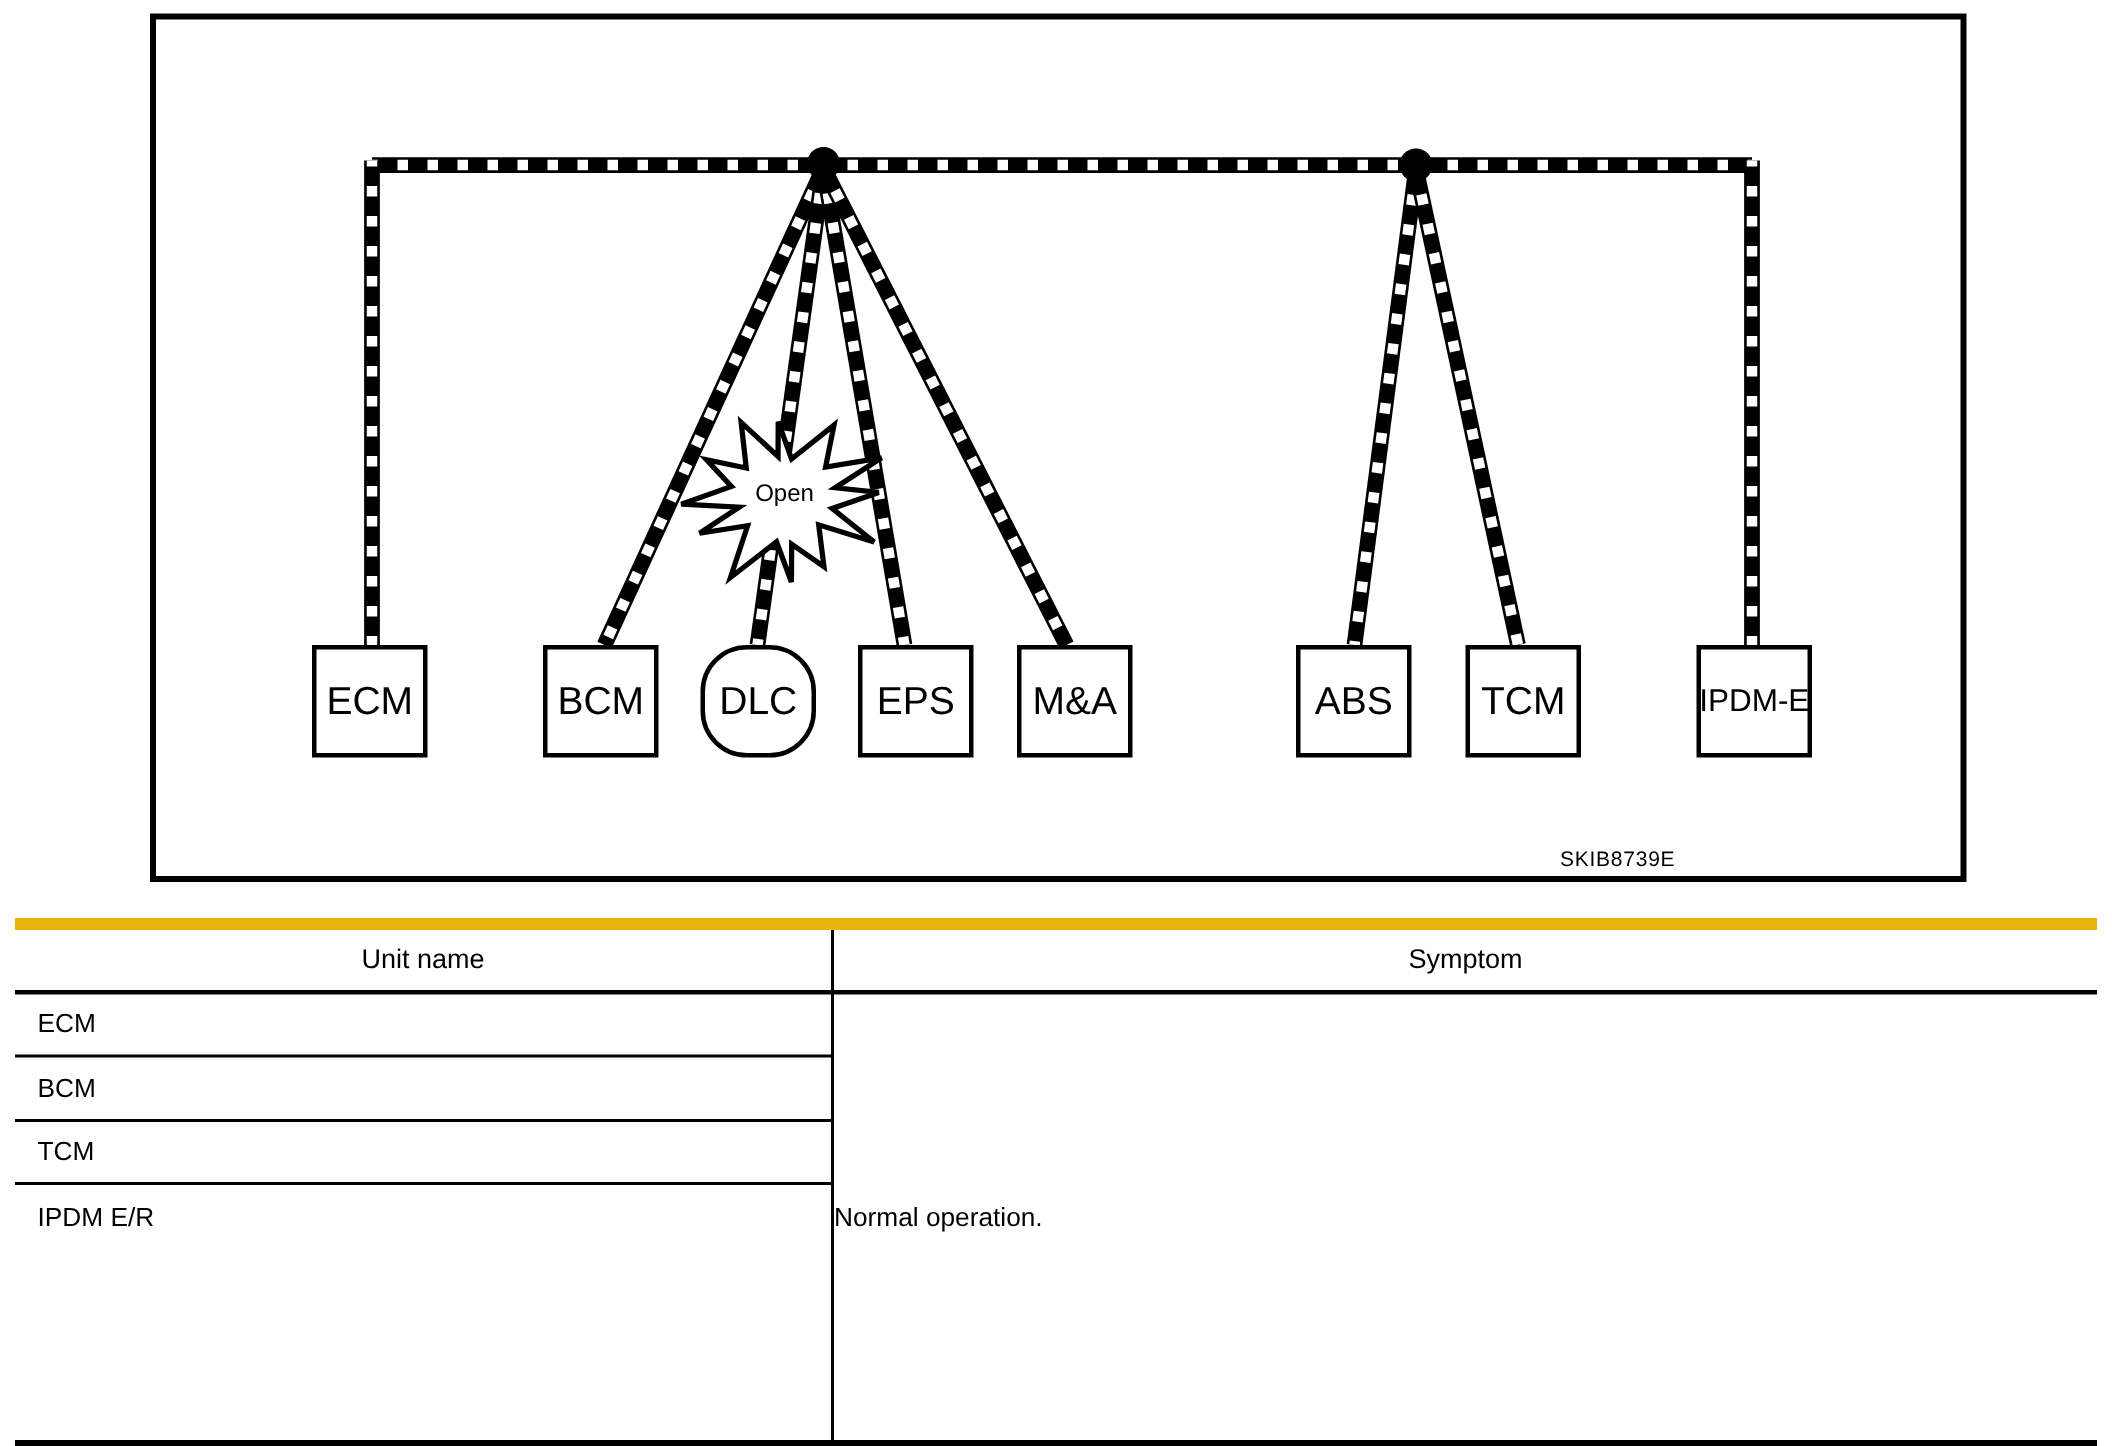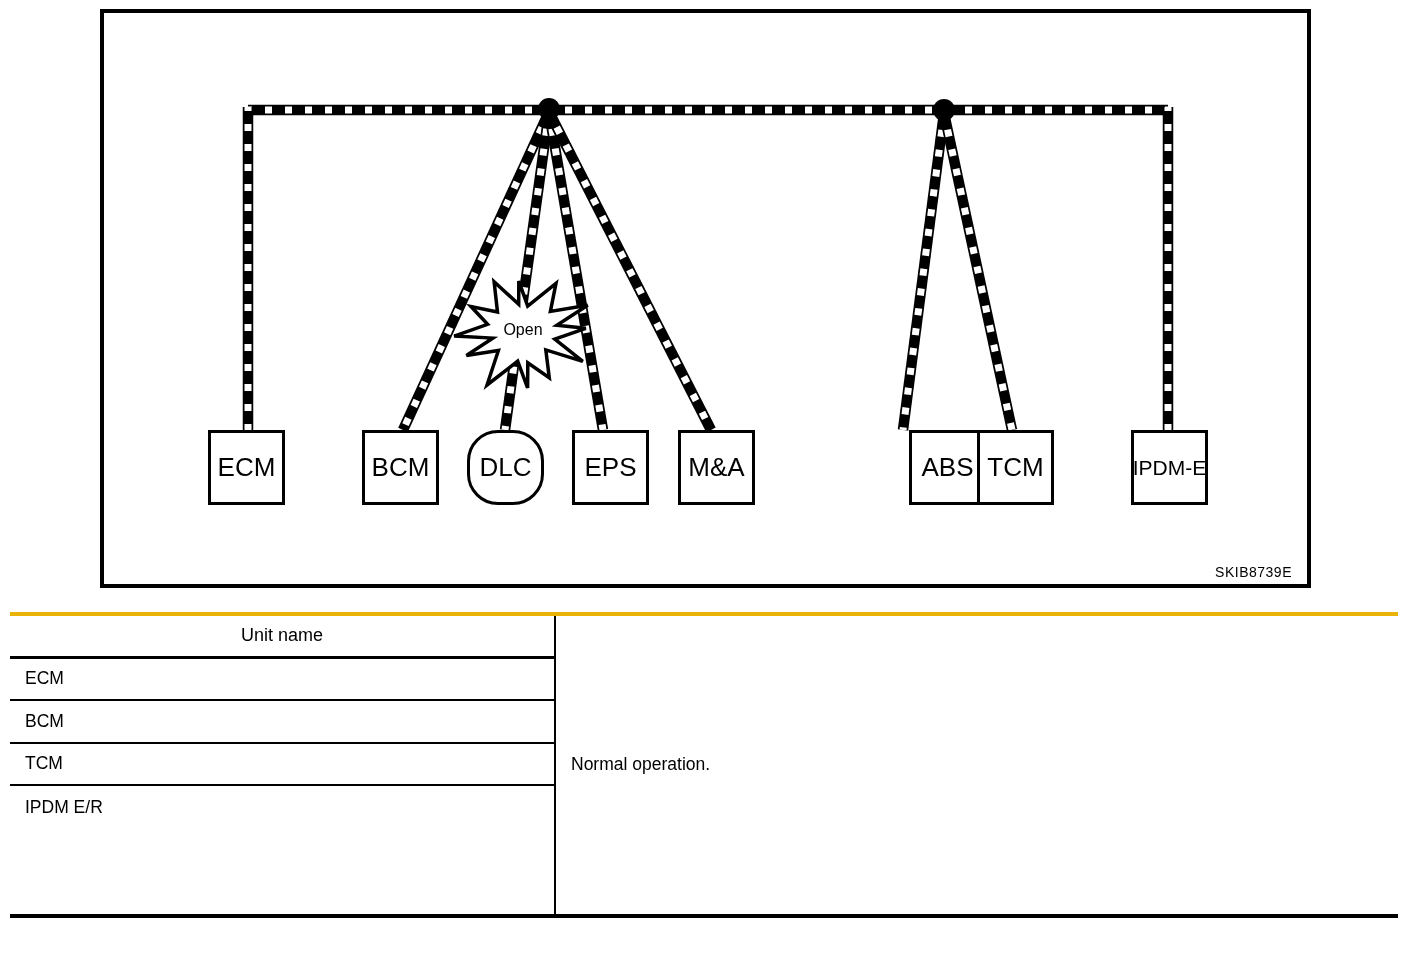--- a/index.html
+++ b/index.html
@@ -57,32 +57,31 @@
     top: 321px;
     width: 120px;
     text-align: center;
     font-size: 16px;
   }
   .figure-code {
     position: absolute;
     left: 1040px;
     top: 564px;
     width: 252px;
-    text-align: right;
     font-size: 14px;
     letter-spacing: 0.5px;
   }
 
   
   .data-table {
     position: absolute;
     left: 10px;
     top: 612px;
     width: 1388px;
-    border-top: 4px solid #eab308;
+    border-top: 8px solid #eab308;
     border-bottom: 4px solid #000000;
     box-sizing: border-box;
     display: grid;
     grid-template-columns: 544px 1fr;
   }
   .unit-col { display: flex; flex-direction: column; }
   .symptom-col {
     display: flex;
     flex-direction: column;
     border-left: 2px solid #000000;
@@ -105,21 +104,20 @@
     padding-left: 15px;
     font-size: 17.5px;
     white-space: nowrap;
   }
   .unit-row:last-child { border-bottom: none; }
   .symptom-cell {
     height: 297.5px;
     box-sizing: border-box;
     display: flex;
     align-items: center;
-    padding-left: 15px;
     font-size: 17.5px;
   }
 </style>
 </head>
 <body>
 
 <div class="page">
 
   <svg class="diagram-svg" viewBox="0 0 1408 600" xmlns="http://www.w3.org/2000/svg" id="bus-svg">
       <line x1="248" y1="110" x2="1168" y2="110" stroke="#000000" stroke-width="10.5"></line>
@@ -146,36 +144,37 @@
     </svg>
 
   <div class="diagram-frame"></div>
 
   <div id="node-layer">
       <div class="node-box" style="left: 208px;">ECM</div>
       <div class="node-box" style="left: 362px;">BCM</div>
       <div class="node-box" style="left: 467px; border-radius: 31px;">DLC</div>
       <div class="node-box" style="left: 572px;">EPS</div>
       <div class="node-box" style="left: 678px;">M&amp;A</div>
-      <div class="node-box" style="left: 909px;">ABS</div>
+      <div class="node-box" style="left: 864px;">ABS</div>
       <div class="node-box" style="left: 977px;">TCM</div>
       <div class="node-box small-label" style="left: 1131px;">IPDM-E</div>
     </div>
 
   <div class="open-label">Open</div>
 
   <div class="figure-code">SKIB8739E</div>
 
   <div class="data-table">
     <div class="unit-col">
       <div class="th-cell">Unit name</div>
 
     <div class="unit-row">ECM</div>
         <div class="unit-row">BCM</div>
         <div class="unit-row">TCM</div>
         <div class="unit-row">IPDM E/R</div>
       </div>
     <div class="symptom-col">
+      <div class="th-cell">Symptom</div>
       <div class="symptom-cell">Normal operation.</div>
     </div>
   </div>
 
 </div>
 
 </body></html>

